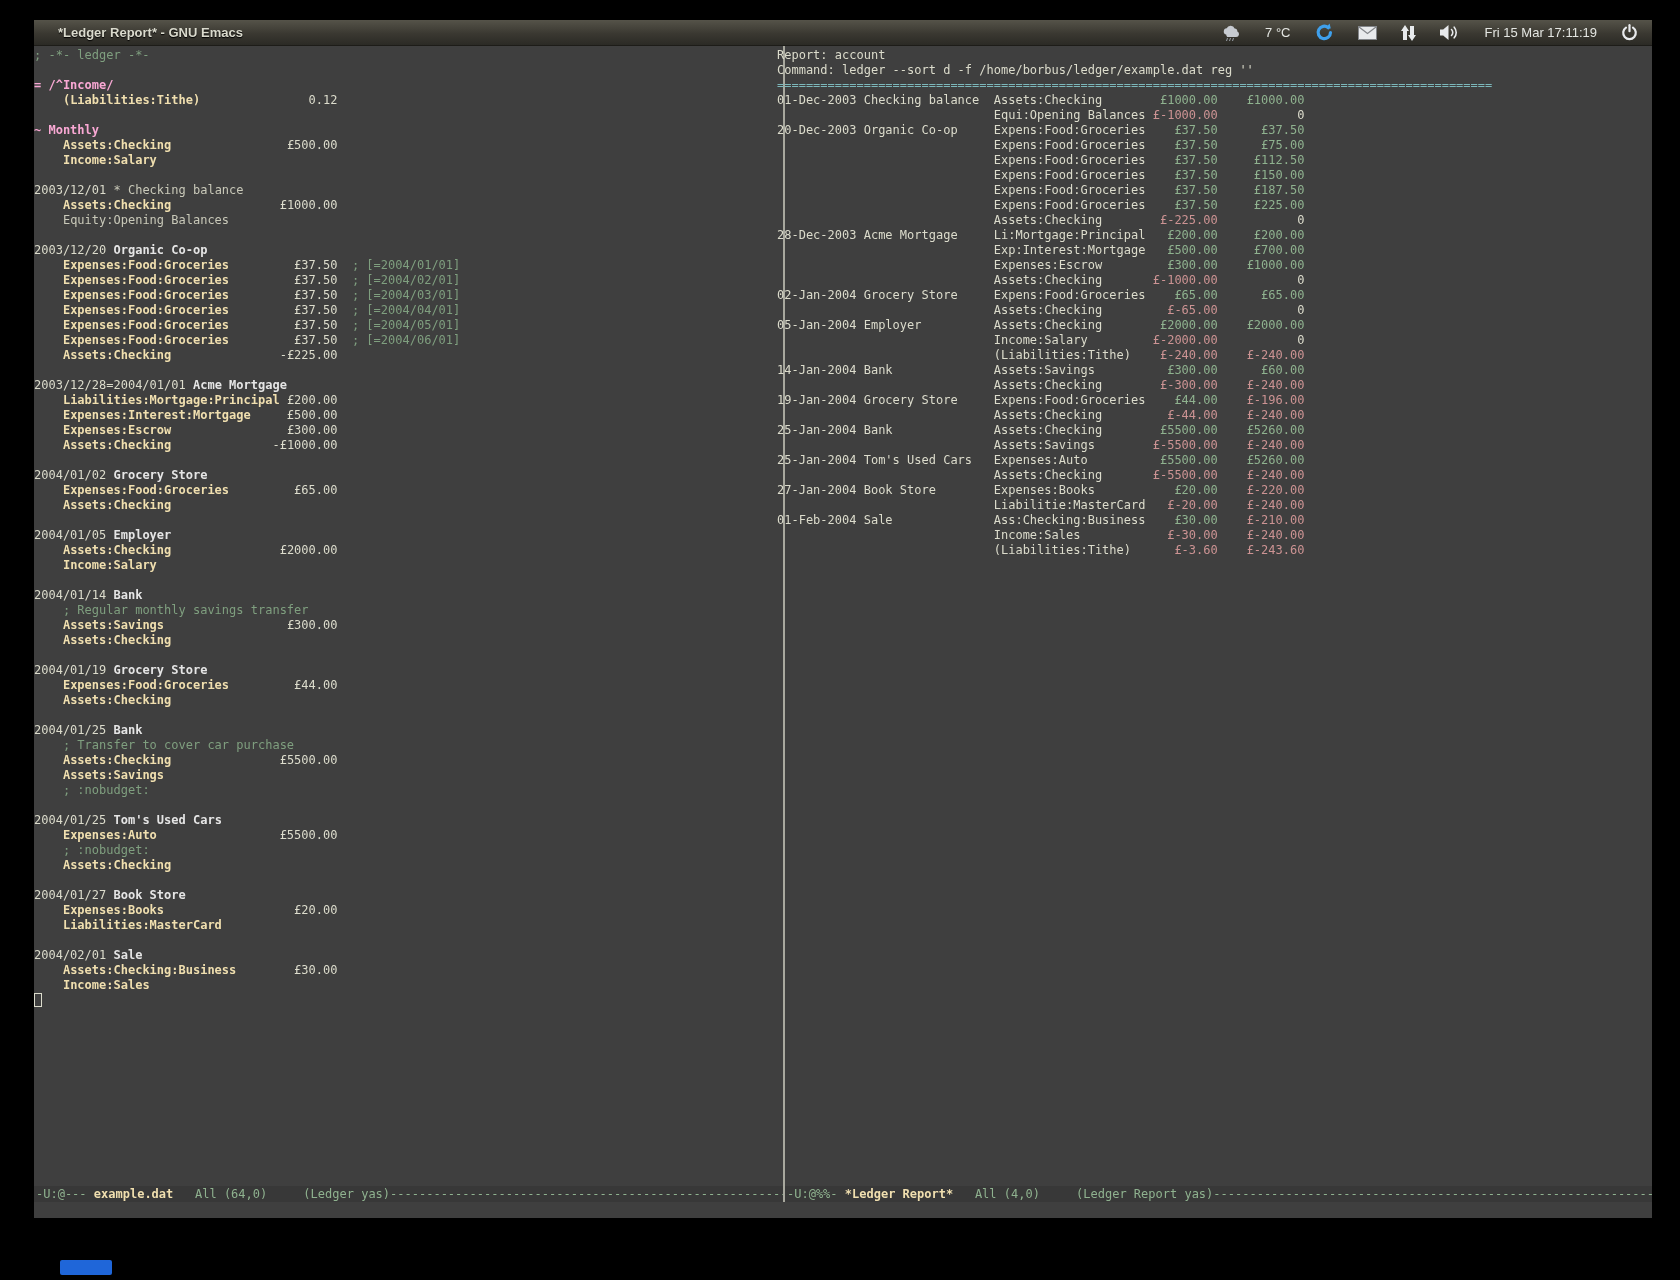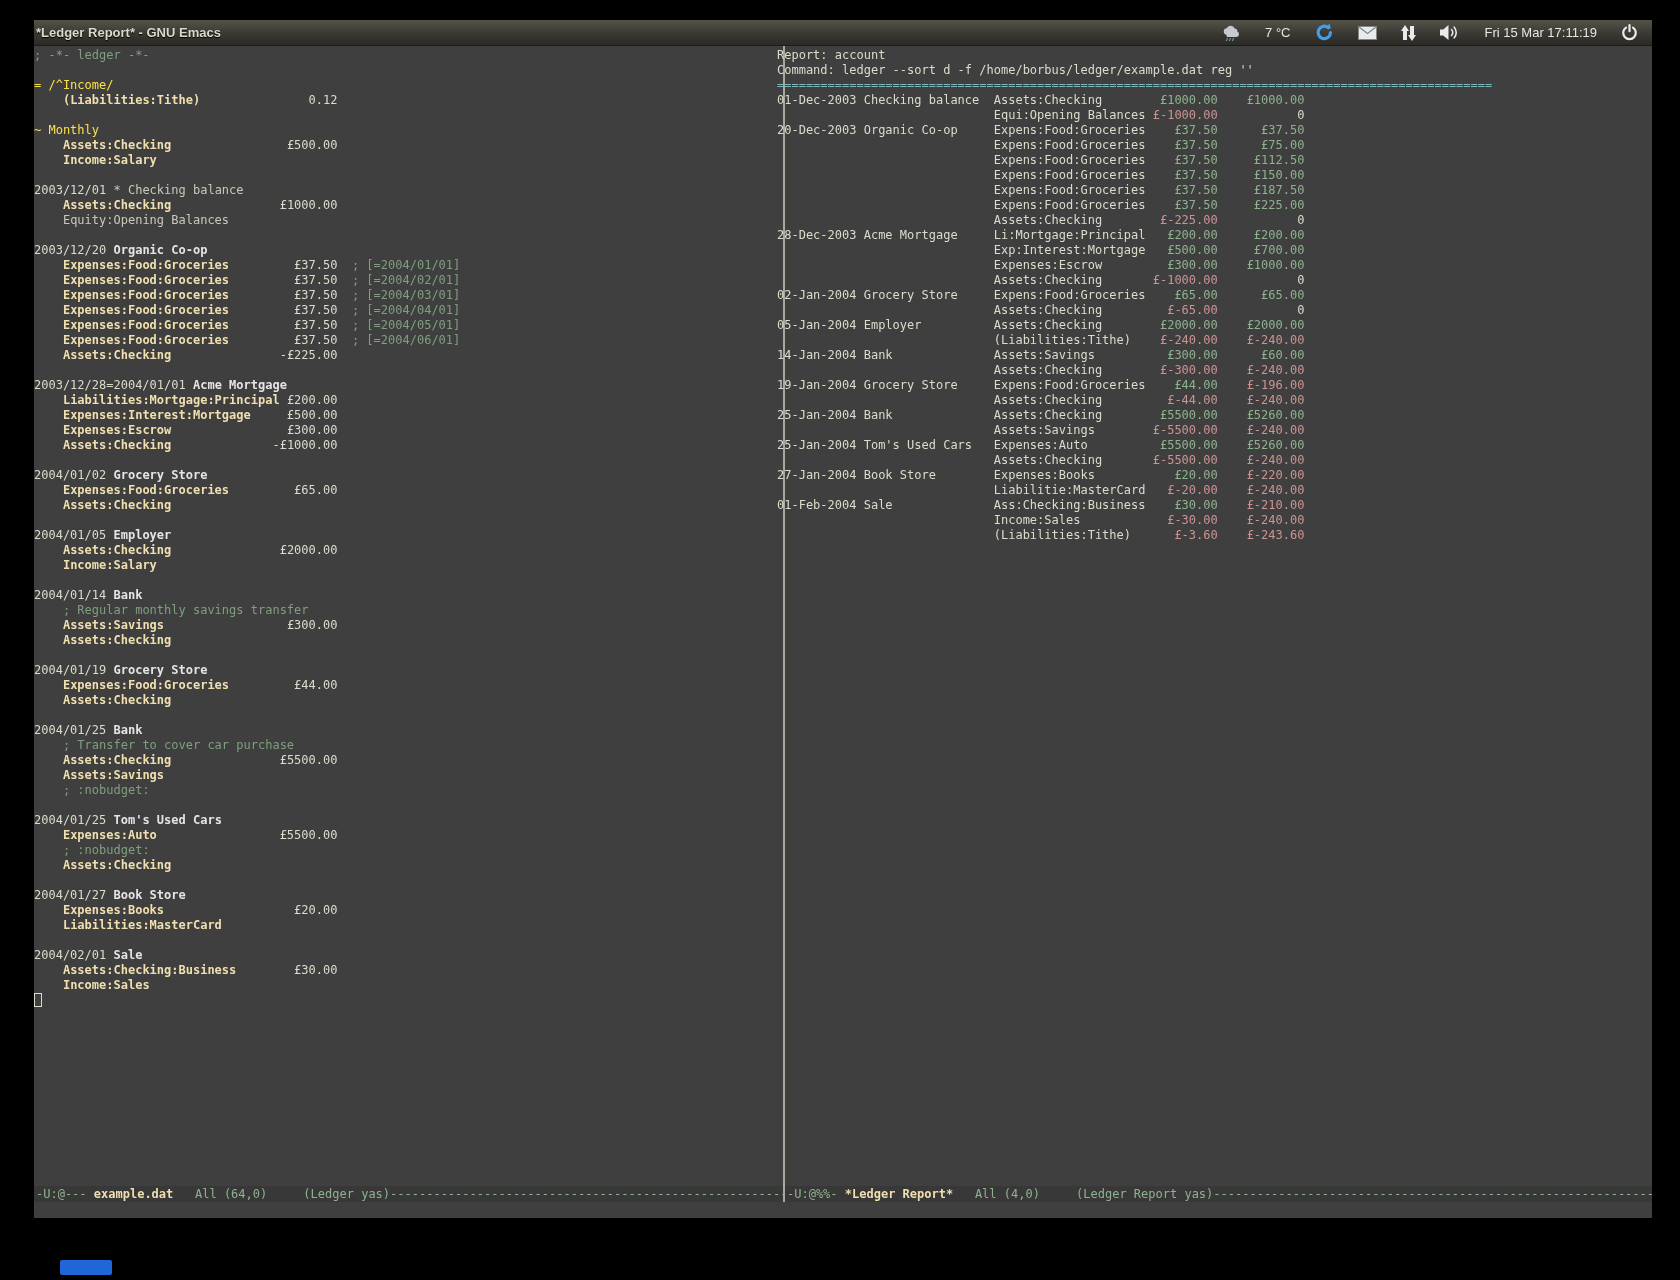--- a/index.html
+++ b/index.html
@@ -1,33 +1,33 @@
 <!DOCTYPE html>
 <html><head>
 <meta charset="utf-8">
 <style>
   html,body{margin:0;padding:0;background:#000;}
   .screen{position:relative;width:1680px;height:1280px;background:#000;overflow:hidden;}
   .frame{position:absolute;left:34px;top:20px;width:1618px;height:1198px;background:#3f3f3f;}
   .titlebar{position:absolute;top:0;left:0;right:0;height:26px;
     background:linear-gradient(#555349,#3a3831 55%,#2b2a25);display:flex;align-items:center;
     border-bottom:1px solid #1d1c18;box-sizing:border-box;}
-  .title{margin-left:2px;font:bold 13px "Liberation Sans",sans-serif;color:#dadacd;text-shadow:0 1px 1px #000;}
+  .title{margin-left:24px;font:bold 13px "Liberation Sans",sans-serif;color:#dadacd;text-shadow:0 1px 1px #000;}
   .tray{margin-left:auto;display:flex;align-items:center;gap:24px;padding-right:14px;}
   .tray-text{font:13px "Liberation Sans",sans-serif;color:#e4e6e2;}
   .tray-item{display:inline-flex;align-items:center;}
   .win{position:absolute;top:26px;bottom:32px;overflow:hidden;font:12px "DejaVu Sans Mono",monospace;
     line-height:15px;color:#dcdccc;padding-top:2px;box-sizing:border-box;}
   .win-left{left:0;width:749px;}
   .win-right{left:735px;right:0;padding-left:8px;}
   .vdivider{position:absolute;top:26px;bottom:16px;left:749px;width:2px;background:#a8a89e;}
   .bufline{height:15px;white-space:pre;}
   
   .cmt{color:#7f9f7f;}
-  .dir{color:#fde047;}
+  .dir{color:#f9a8d4;font-weight:bold;}
   .date{color:#dcdccc;}
   .payee{color:#e5e5e5;font-weight:bold;text-align:center;}
   .clr{color:#c9c9b9;}
   .pln{color:#c9c9b9;}
   .acct{color:#f0dfaf;font-weight:bold;}
   
   .rfg{color:#dcdccc;}
   .sep{color:#7cb8bb;}
   .pos{color:#8fb28f;}
   .neg{color:#cc9393;}
@@ -181,20 +181,21 @@
           <div class="bufline"><span class="rfg">                              </span><span class="rfg">Expens:Food:Groceries </span><span class="pos">   £37.50</span><span class="pos">     £187.50</span></div>
           <div class="bufline"><span class="rfg">                              </span><span class="rfg">Expens:Food:Groceries </span><span class="pos">   £37.50</span><span class="pos">     £225.00</span></div>
           <div class="bufline"><span class="rfg">                              </span><span class="rfg">Assets:Checking       </span><span class="neg"> £-225.00</span><span class="zero">           0</span></div>
           <div class="bufline"><span class="rfg">28-Dec-2003 Acme Mortgage     </span><span class="rfg">Li:Mortgage:Principal </span><span class="pos">  £200.00</span><span class="pos">     £200.00</span></div>
           <div class="bufline"><span class="rfg">                              </span><span class="rfg">Exp:Interest:Mortgage </span><span class="pos">  £500.00</span><span class="pos">     £700.00</span></div>
           <div class="bufline"><span class="rfg">                              </span><span class="rfg">Expenses:Escrow       </span><span class="pos">  £300.00</span><span class="pos">    £1000.00</span></div>
           <div class="bufline"><span class="rfg">                              </span><span class="rfg">Assets:Checking       </span><span class="neg">£-1000.00</span><span class="zero">           0</span></div>
           <div class="bufline"><span class="rfg">02-Jan-2004 Grocery Store     </span><span class="rfg">Expens:Food:Groceries </span><span class="pos">   £65.00</span><span class="pos">      £65.00</span></div>
           <div class="bufline"><span class="rfg">                              </span><span class="rfg">Assets:Checking       </span><span class="neg">  £-65.00</span><span class="zero">           0</span></div>
           <div class="bufline"><span class="rfg">05-Jan-2004 Employer          </span><span class="rfg">Assets:Checking       </span><span class="pos"> £2000.00</span><span class="pos">    £2000.00</span></div>
+          <div class="bufline"><span class="rfg">                              </span><span class="rfg">Income:Salary         </span><span class="neg">£-2000.00</span><span class="zero">           0</span></div>
           <div class="bufline"><span class="rfg">                              </span><span class="rfg">(Liabilities:Tithe)   </span><span class="neg"> £-240.00</span><span class="neg">    £-240.00</span></div>
           <div class="bufline"><span class="rfg">14-Jan-2004 Bank              </span><span class="rfg">Assets:Savings        </span><span class="pos">  £300.00</span><span class="pos">      £60.00</span></div>
           <div class="bufline"><span class="rfg">                              </span><span class="rfg">Assets:Checking       </span><span class="neg"> £-300.00</span><span class="neg">    £-240.00</span></div>
           <div class="bufline"><span class="rfg">19-Jan-2004 Grocery Store     </span><span class="rfg">Expens:Food:Groceries </span><span class="pos">   £44.00</span><span class="neg">    £-196.00</span></div>
           <div class="bufline"><span class="rfg">                              </span><span class="rfg">Assets:Checking       </span><span class="neg">  £-44.00</span><span class="neg">    £-240.00</span></div>
           <div class="bufline"><span class="rfg">25-Jan-2004 Bank              </span><span class="rfg">Assets:Checking       </span><span class="pos"> £5500.00</span><span class="pos">    £5260.00</span></div>
           <div class="bufline"><span class="rfg">                              </span><span class="rfg">Assets:Savings        </span><span class="neg">£-5500.00</span><span class="neg">    £-240.00</span></div>
           <div class="bufline"><span class="rfg">25-Jan-2004 Tom's Used Cars   </span><span class="rfg">Expenses:Auto         </span><span class="pos"> £5500.00</span><span class="pos">    £5260.00</span></div>
           <div class="bufline"><span class="rfg">                              </span><span class="rfg">Assets:Checking       </span><span class="neg">£-5500.00</span><span class="neg">    £-240.00</span></div>
           <div class="bufline"><span class="rfg">27-Jan-2004 Book Store        </span><span class="rfg">Expenses:Books        </span><span class="pos">   £20.00</span><span class="neg">    £-220.00</span></div>

